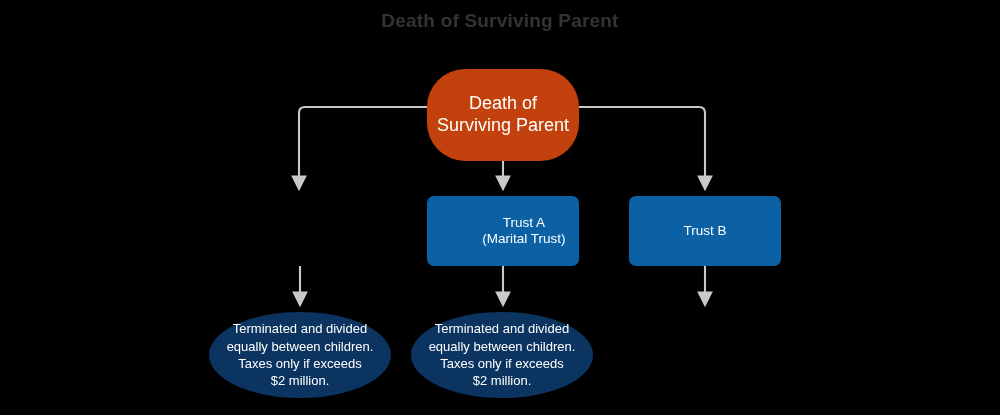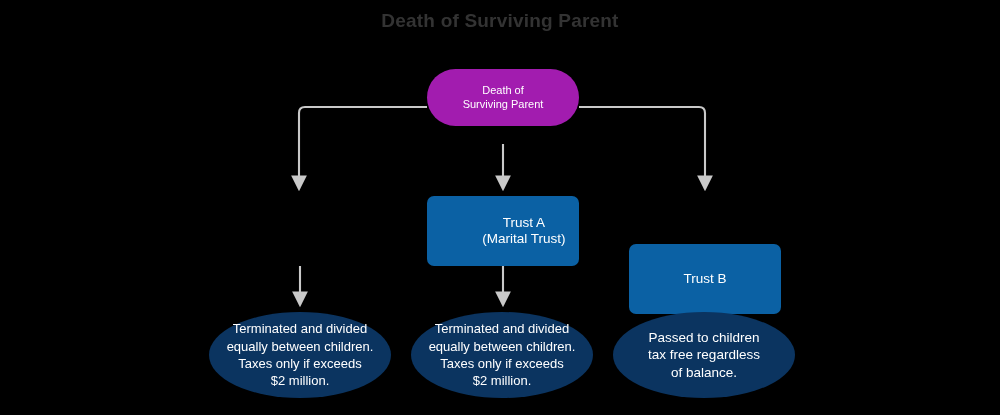--- a/index.html
+++ b/index.html
@@ -52,38 +52,38 @@
     color: #333333;
     letter-spacing: 0.2px;
     z-index: 3;
   }
 
   
   .node.root {
     left: 427px;
     top: 69px;
     width: 152px;
-    height: 57px;
-    background: #a21caf;
+    height: 92px;
+    background: #c2410c;
     border-radius: 38px;
-    font-size: 11px;
+    font-size: 18px;
   }
 
   
   .node.rect {
     top: 196px;
     width: 152px;
     height: 70px;
     background: #0b61a4;
     border-radius: 7px;
     font-size: 13.5px;
   }
   .node.rect.col-left   { left: 224px; }
   .node.rect.col-mid    { left: 427px; padding-left: 42px; }
-  .node.rect.col-right  { left: 629px; margin-top: 48px; }
+  .node.rect.col-right  { left: 629px; }
 
   
   .node.oval {
     top: 312px;
     width: 182px;
     height: 86px;
     background: #0b3460;
     border-radius: 91px / 43px;
   }
   .node.oval.col-left  { left: 209px; }
@@ -147,19 +147,14 @@
 equally between children.
 Taxes only if exceeds
 $2 million.</span>
   </div>
   <div class="node oval dense col-mid">
     <span class="node-label">Terminated and divided
 equally between children.
 Taxes only if exceeds
 $2 million.</span>
   </div>
-  <div class="node oval plain col-right">
-    <span class="node-label">Passed to children
-tax free regardless
-of balance.</span>
-  </div>
 
 </div>
 
 </body></html>

